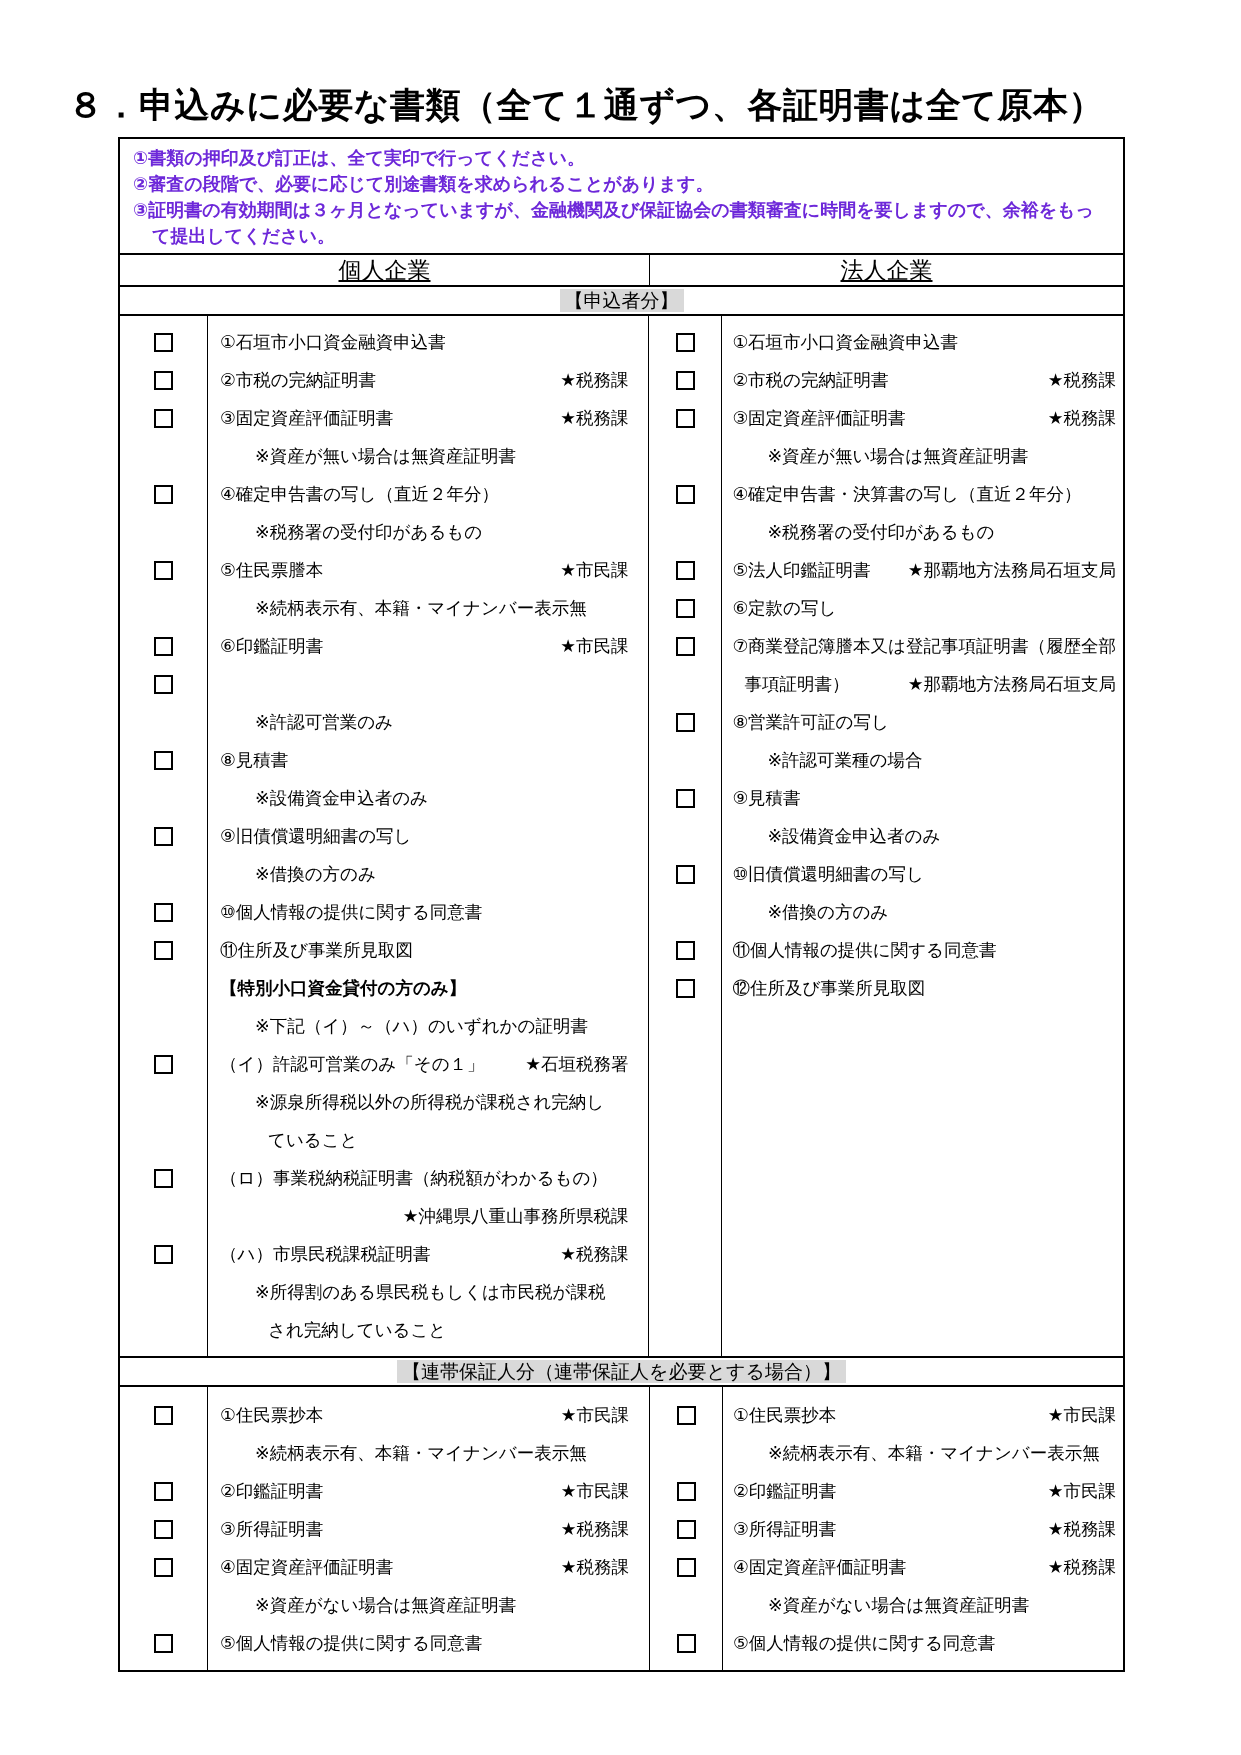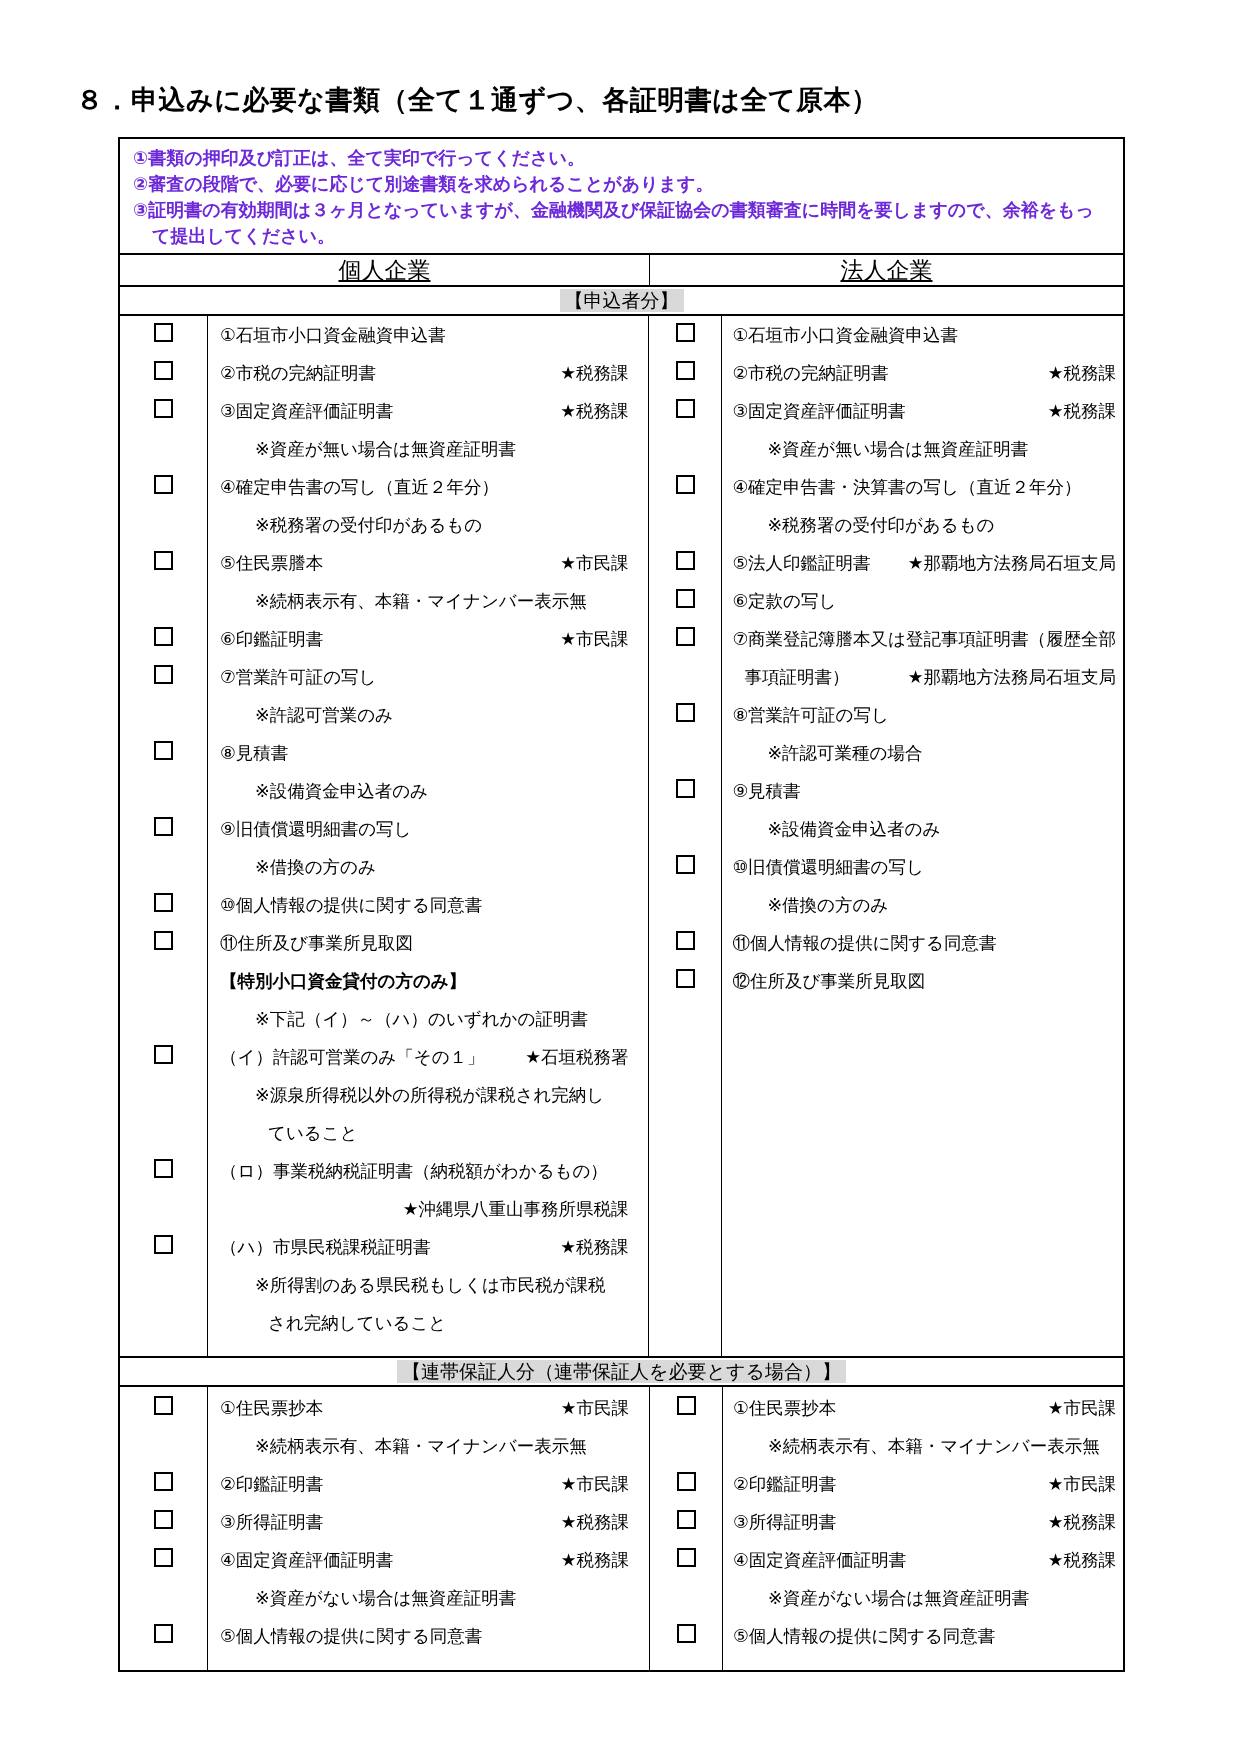--- a/index.html
+++ b/index.html
@@ -1,21 +1,21 @@
 <!DOCTYPE html>
 <html lang="ja"><head>
 <meta charset="utf-8">
 <style>
   html,body{margin:0;padding:0;}
   body{
     width:1241px;height:1755px;background:#ffffff;position:relative;
     font-family:"Liberation Sans","DejaVu Sans",sans-serif;color:#000;
   }
   .page-title{
-    position:absolute;left:76px;top:82px;font-size:27px;font-weight:bold;
+    position:absolute;left:68px;top:82px;font-size:35px;font-weight:bold;
     letter-spacing:0.5px;white-space:nowrap;
   }
   .doc-table{
     position:absolute;left:118px;top:137px;width:1007px;
     border:2px solid #000;box-sizing:border-box;background:#fff;
   }
   
   .notice{
     border-bottom:2px solid #000;padding:6px 12px 4px 13px;
     color:#6d28d9;font-weight:bold;font-size:18px;line-height:26px;
@@ -40,21 +40,21 @@
   .half{position:relative;box-sizing:border-box;}
   .half-left{width:530px;border-right:1px solid #000;padding:7px 0;}
   .half-right{flex:1;padding:7px 0;}
   .half-left::before,.half-right::before{
     content:"";position:absolute;top:0;bottom:0;border-left:1px solid #000;
   }
   .half-left::before{left:87px;}
   .half-right::before{left:72px;}
   .sec2 .half-left,.sec2 .half-right{padding:9px 0 8px;}
   
-  .line{height:38px;display:flex;align-items:flex-start;}
+  .line{height:38px;display:flex;align-items:center;}
   .cb-cell{display:flex;justify-content:center;align-items:center;flex:0 0 auto;}
   .half-left .cb-cell{width:87px;}
   .half-right .cb-cell{width:72px;}
   .checkbox{width:19px;height:19px;border:2px solid #000;background:#fff;box-sizing:border-box;}
   .txt-cell{flex:1;display:flex;justify-content:space-between;align-items:center;
     font-size:17.5px;white-space:nowrap;overflow:hidden;}
   .half-left .txt-cell{padding:0 20px 0 13px;}
   .half-right .txt-cell{padding:0 7px 0 11px;}
   .label{white-space:nowrap;}
   .label.bold{font-weight:bold;}
@@ -155,23 +155,20 @@
           </div>
           <div class="txt-cell">
             <span class="label">⑥印鑑証明書</span>
             <span class="star">★市民課</span>
           </div>
         </div>
         <div class="line">
           <div class="cb-cell">
             <span class="checkbox"></span>
           </div>
-          <div class="txt-cell">
-            <span class="label">⑦営業許可証の写し</span>
-          </div>
         </div>
         <div class="line">
           <div class="cb-cell"></div>
           <div class="txt-cell">
             <span class="label ind-note">※許認可営業のみ</span>
           </div>
         </div>
         <div class="line">
           <div class="cb-cell">
             <span class="checkbox"></span>

